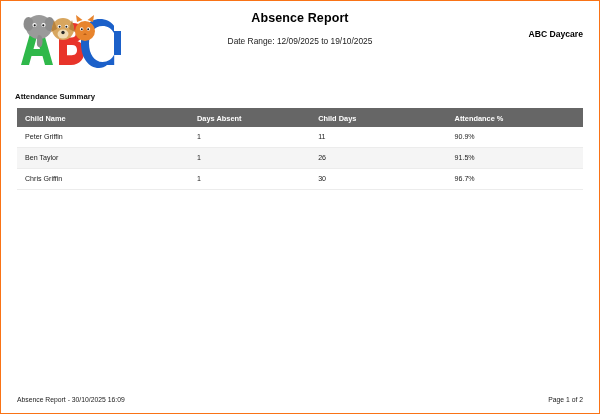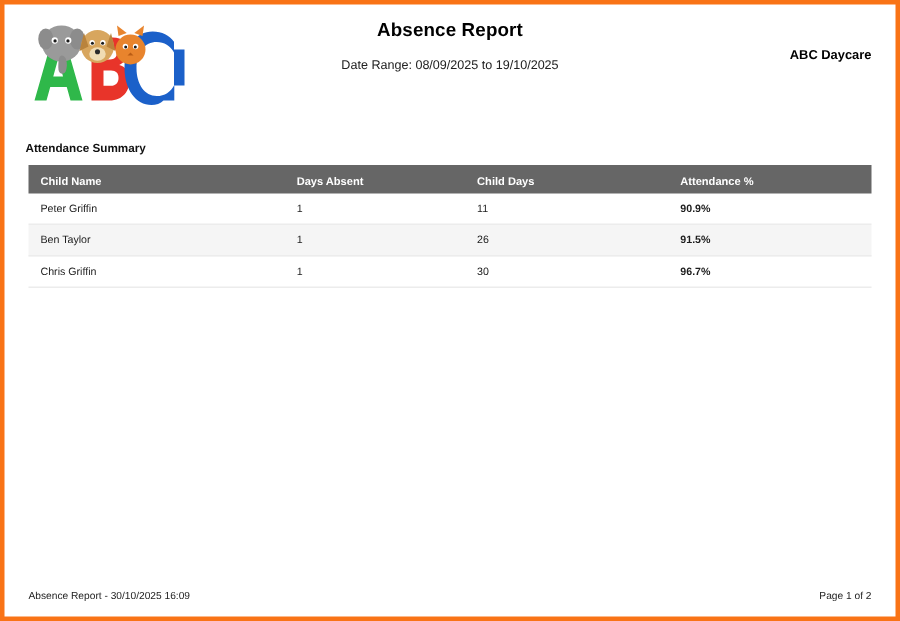--- a/index.html
+++ b/index.html
@@ -9,21 +9,21 @@
   }
   body {
     font-family: "Liberation Sans", sans-serif;
     color: #1a1a1a;
   }
   .page {
     position: relative;
     width: 600px;
     height: 414px;
     background: #ffffff;
-    border: 3px solid #f97316;
+    border: 1px solid #f97316;
     box-sizing: border-box;
     overflow: hidden;
   }
 
   
   .header {
     position: relative;
     height: 76px;
   }
   .logo {
@@ -103,21 +103,21 @@
     border-bottom: 1px solid #ececec;
   }
   table.report tbody tr.alt td {
     background: #f5f5f5;
   }
   .col-name { width: 31%; }
   .col-absent { width: 21%; }
   .col-booked { width: 24%; }
   .col-pct { width: 24%; }
   td.pct {
-    font-weight: bold;
+    font-weight: normal;
   }
 
   
   .footer {
     position: absolute;
     left: 16px;
     right: 16px;
     bottom: 10px;
     display: flex;
     justify-content: space-between;
@@ -174,21 +174,21 @@
         <circle cx="66.6" cy="22" r="1.8" fill="#ffffff"></circle>
         <circle cx="73.4" cy="22" r="1.8" fill="#ffffff"></circle>
         <circle cx="66.8" cy="22.3" r="1" fill="#1a1a1a"></circle>
         <circle cx="73.2" cy="22.3" r="1" fill="#1a1a1a"></circle>
         <path d="M70 26 l-2 2 h4 z" fill="#b95c14"></path>
       </svg>
     </div>
 
     <div class="title-block">
       <div class="report-title">Absence Report</div>
-      <div class="date-range">Date Range: 08/09/2025 to 19/10/2025</div>
+      <div class="date-range">Date Range: 12/09/2025 to 19/10/2025</div>
     </div>
 
     <div class="org-name">ABC Daycare</div>
   </div>
 
 
   <div class="section-label">Attendance Summary</div>
 
   <div class="table-wrap">
     <table class="report">

